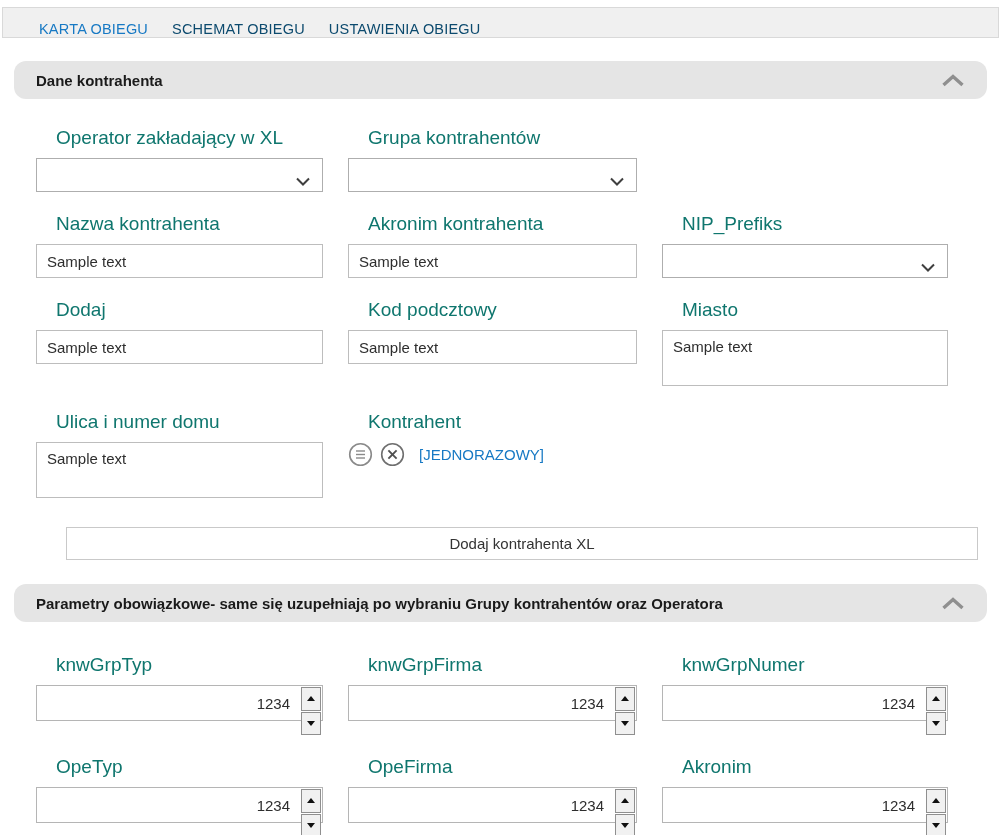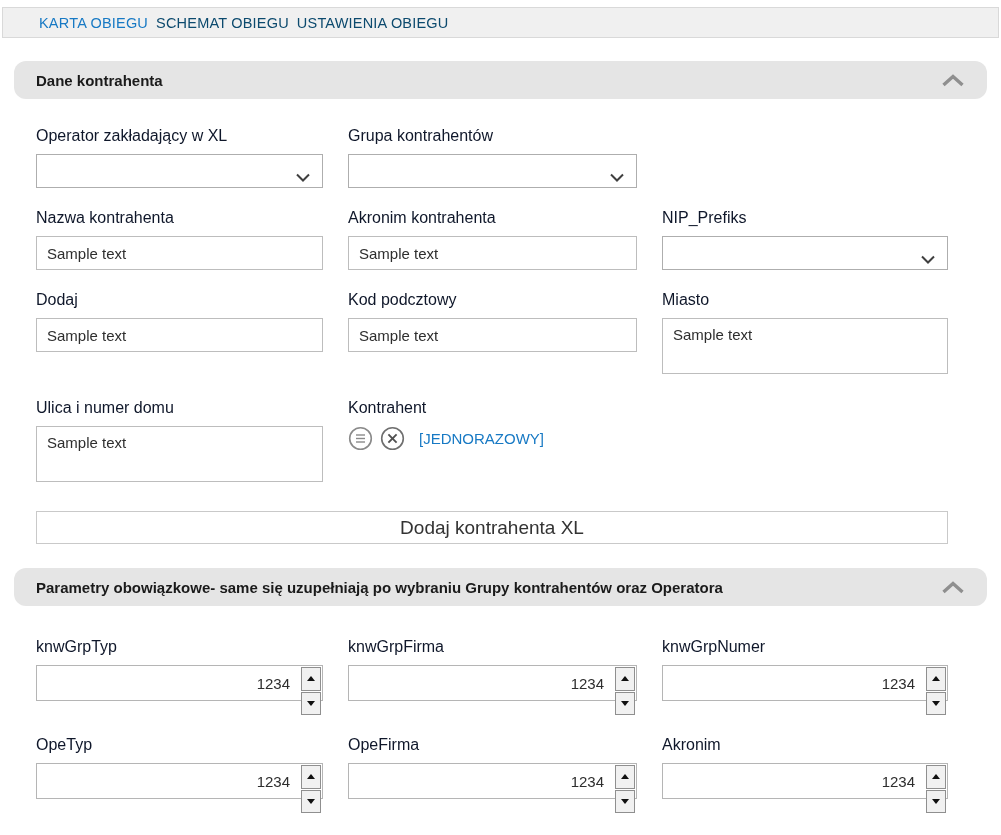--- a/index.html
+++ b/index.html
@@ -6,21 +6,21 @@
   html, body { margin:0; padding:0; }
   body {
     width:1001px; height:835px; background:#ffffff;
     font-family:"Liberation Sans", sans-serif;
     color:#333; overflow:hidden;
   }
   
   .tabbar {
     margin:7px 2px 0 2px; height:31px;
     background:#f0f0f0; border:1px solid #d9d9d9;
-    display:flex; align-items:center; padding-left:36px; gap:8px;
+    display:flex; align-items:flex-end; padding-left:36px; gap:24px;
   }
   .tab {
     font-size:14.5px; letter-spacing:.2px; color:#0c4a6e;
     cursor:pointer; white-space:nowrap;
   }
   .tab.active { color:#1779c4; }
   
   .section-header {
     margin:0 14px; height:38px; background:#e5e5e5; border-radius:12px;
     display:flex; align-items:center; justify-content:space-between;
@@ -28,21 +28,21 @@
   }
   .section-header.first { margin-top:23px; }
   .section-title { font-size:15px; font-weight:bold; color:#1a1a1a; }
   .chev-btn { display:flex; align-items:center; cursor:pointer; }
   
   .section-body { padding:28px 0 0 36px; }
   .frow {
     display:grid; grid-template-columns:287px 289px 286px;
     column-gap:25px; align-items:start; margin-bottom:21px;
   }
-  .field-label { font-size:16px; color:#0f172a; margin-bottom:9px; }
+  .field-label { font-size:19px; color:#0f766e; margin-bottom:9px;margin-left:20px; }
   .txt-input {
     width:100%; height:34px; border:1px solid #bdbdbd; background:#fff;
     font-family:"Liberation Sans", sans-serif; font-size:15px; color:#2e2e2e;
     padding:0 10px; outline:none;
   }
   .txt-area {
     width:100%; height:56px; border:1px solid #bdbdbd; background:#fff;
     font-family:"Liberation Sans", sans-serif; font-size:15px; color:#2e2e2e;
     padding:7px 10px; outline:none; resize:none;
   }
@@ -52,22 +52,23 @@
   }
   .select .dd-chev { position:absolute; right:12px; top:13px; }
   
   .kontrahent-icons { display:flex; align-items:center; gap:7px; margin-top:5px; }
   .icon-circle { cursor:pointer; display:flex; }
   .once-link { font-size:15px; font-weight:normal; color:#1779c4; margin-left:7px; cursor:pointer; }
   
   .add-btn {
     display:block; width:912px; height:33px; margin-top:25px;
     background:#fff; border:1px solid #c9c9c9;
-    font-family:"Liberation Sans", sans-serif; font-size:19px; color:#333;
+    font-family:"Liberation Sans", sans-serif; font-size:15px; color:#333;
     cursor:pointer;
+    margin-left:30px;
   }
   .gap-before-sec2 { height:24px; }
   
   .num-wrap { position:relative; width:100%; height:52px; }
   .num-input {
     width:100%; height:36px; border:1px solid #b5b5b5; background:#fff;
     font-family:"Liberation Sans", sans-serif; font-size:15px; color:#2e2e2e;
     text-align:right; padding:0 32px 0 8px; outline:none;
   }
   .spin {

